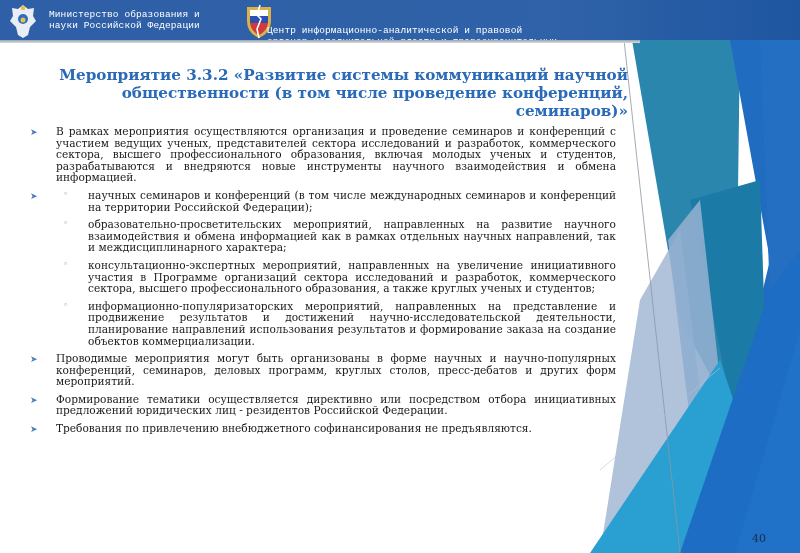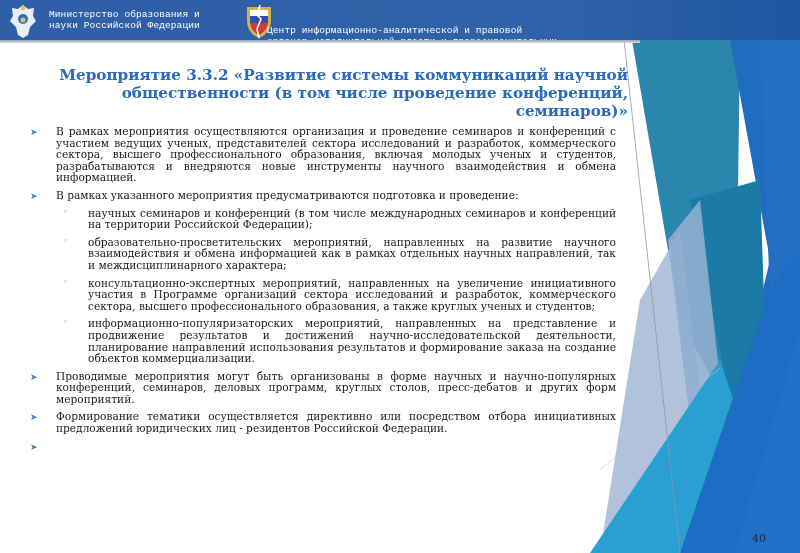--- a/index.html
+++ b/index.html
@@ -117,21 +117,20 @@
 <div class="title">Мероприятие 3.3.2 «Развитие системы коммуникаций научной общественности (в том числе проведение конференций, семинаров)»</div>
 
 <div class="content">
   <div class="l1">
     <span class="b1">➤</span>
     <span>В рамках мероприятия осуществляются организация и проведение семинаров и конференций с участием ведущих ученых, представителей сектора исследований и разработок, коммерческого сектора, высшего профессионального образования, включая молодых ученых и студентов, разрабатываются и внедряются новые инструменты научного взаимодействия и обмена информацией.</span>
   </div>
 
   <div class="l1">
     <span class="b1">➤</span>
-    <span>В рамках указанного мероприятия предусматриваются подготовка и проведение:</span>
   </div>
 
   <div class="l2-list">
     <div class="l2">
       <span class="b2">◦</span>
       <span>научных семинаров и конференций (в том числе международных семинаров и конференций на территории Российской Федерации);</span>
     </div>
     <div class="l2">
       <span class="b2">◦</span>
       <span>образовательно-просветительских мероприятий, направленных на развитие научного взаимодействия и обмена информацией как в рамках отдельных научных направлений, так и междисциплинарного характера;</span>
@@ -149,16 +148,17 @@
   <div class="l1">
     <span class="b1">➤</span>
     <span>Проводимые мероприятия могут быть организованы в форме научных и научно-популярных конференций, семинаров, деловых программ, круглых столов, пресс-дебатов и других форм мероприятий.</span>
   </div>
   <div class="l1">
     <span class="b1">➤</span>
     <span>Формирование тематики осуществляется директивно или посредством отбора инициативных предложений юридических лиц - резидентов Российской Федерации.</span>
   </div>
   <div class="l1">
     <span class="b1">➤</span>
+    <span>Требования по привлечению внебюджетного софинансирования не предъявляются.</span>
   </div>
 </div>
 
 <div class="slide-num">40</div>
 
 </body></html>

